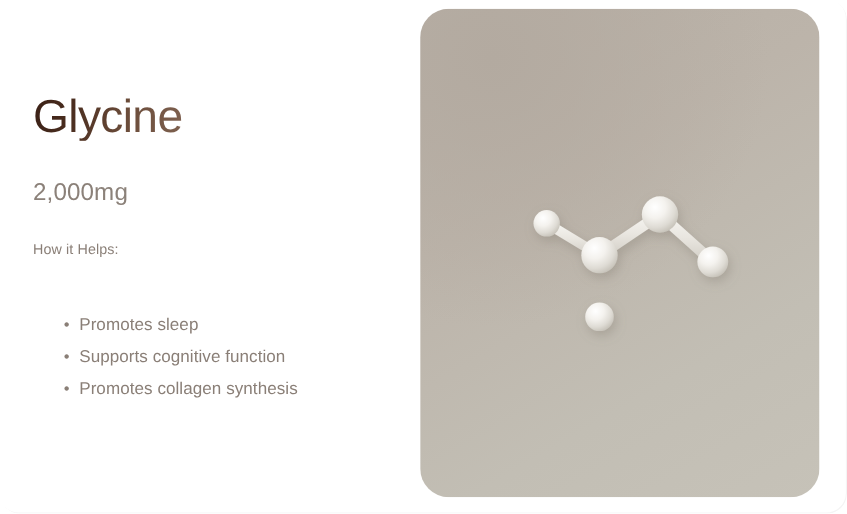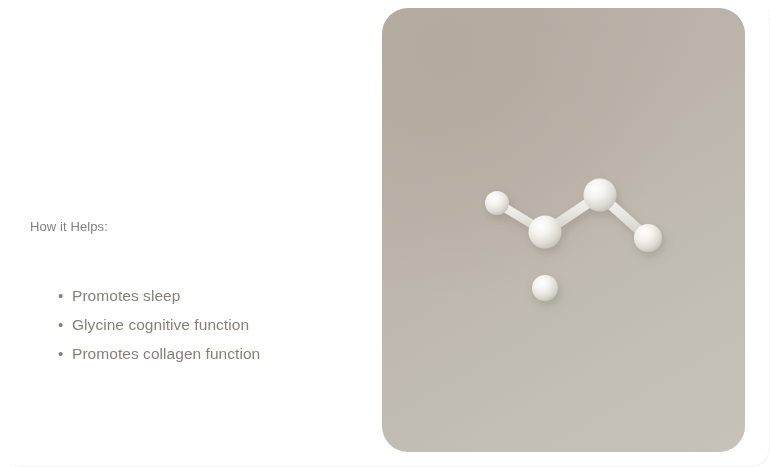--- a/index.html
+++ b/index.html
@@ -129,36 +129,38 @@
     box-shadow: inset -1px -1px 0 0 rgba(0,0,0,0.045);
   }
 </style>
 </head>
 <body>
 
 <div class="card">
 
   <div class="info-pane">
 
-
+    <h1 class="supplement-title">Glycine</h1>
+
+    <p class="dosage">2,000mg</p>
 
     <p class="helps-label">How it Helps:</p>
 
     <ul class="benefits-list">
       <li class="benefit-item">
         <span class="bullet">•</span>
         <span>Promotes sleep</span>
       </li>
       <li class="benefit-item">
         <span class="bullet">•</span>
-        <span>Glycine cognitive function</span>
+        <span>Supports cognitive function</span>
       </li>
       <li class="benefit-item">
         <span class="bullet">•</span>
-        <span>Promotes collagen function</span>
+        <span>Promotes collagen synthesis</span>
       </li>
     </ul>
   </div>
 
   <div class="molecule-panel">
     <svg class="molecule-svg" viewBox="0 0 363 444">
       <defs>
         <radialGradient id="atomShade" cx="36%" cy="30%" r="72%">
           <stop offset="0%" stop-color="#ffffff"></stop>
           <stop offset="42%" stop-color="#f4f2ee"></stop>

